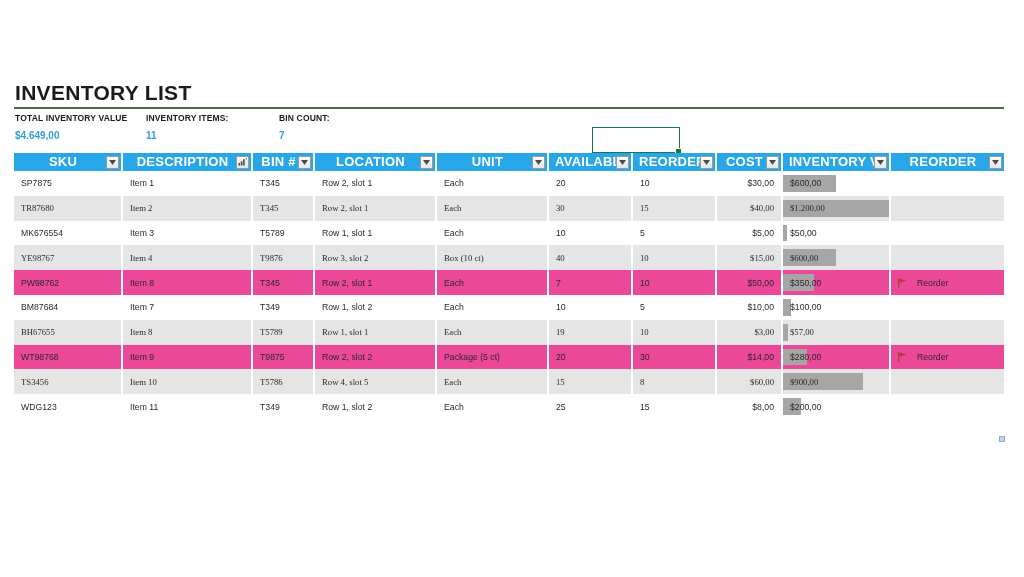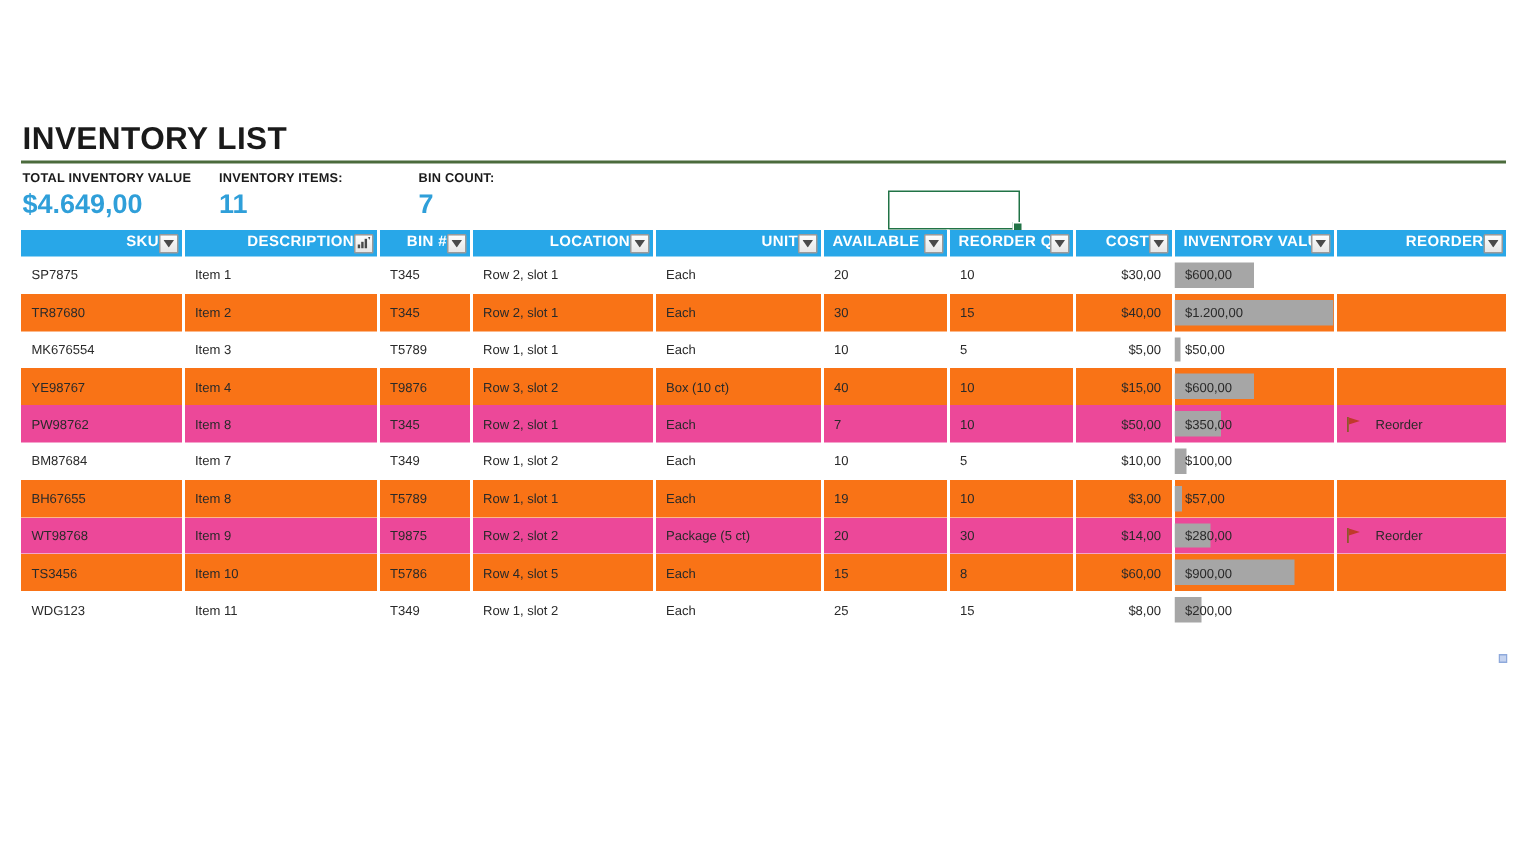--- a/index.html
+++ b/index.html
@@ -63,21 +63,21 @@
   }
   .stat-label {
     font-size: 8.5px;
     font-weight: bold;
     color: #1a1a1a;
     letter-spacing: 0.15px;
     white-space: nowrap;
     line-height: 11px;
   }
   .stat-value {
-    font-size: 18px;
+    font-size: 10px;
     font-weight: bold;
     color: #2f9fd9;
     line-height: 18px;
     margin-top: 3px;
     white-space: nowrap;
   }
   .stat-1 { left: 0px; }
   .stat-2 { left: 131px; }
   .stat-3 { left: 264px; }
 
@@ -112,24 +112,24 @@
   }
   table.inv {
     border-collapse: collapse;
     table-layout: fixed;
     width: 990px;
     font-size: 8.6px;
   }
   table.inv th {
     background: #28a7e8;
     color: #ffffff;
-    font-size: 10px;
+    font-size: 13px;
     font-weight: bold;
     letter-spacing: 0.25px;
-    text-align: right;
+    text-align: center;
     height: 18px;
     padding: 0 0 0 6px;
     border-right: 2px solid #ffffff;
     vertical-align: middle;
     position: relative;
     overflow: hidden;
     white-space: nowrap;
   }
   table.inv th:last-child { border-right: none; }
   .th-inner {
@@ -169,21 +169,21 @@
     vertical-align: middle;
     color: #2a2a2a;
     font-size: 8.7px;
     white-space: nowrap;
     overflow: hidden;
     position: relative;
   }
   table.inv td:last-child { border-right: none; }
 
   tr.r-odd  td { background: #ffffff; }
-  tr.r-even td { background: #f97316; }
+  tr.r-even td { background: #e5e5e5; font-family: Liberation Serif, serif; }
   tr.r-flag td { background: #ec4899; }
 
   .num { text-align: left; }
   .money { text-align: right; }
 
   
   .bar-cell {
     position: relative;
     text-align: right;
     padding: 0 7px;

